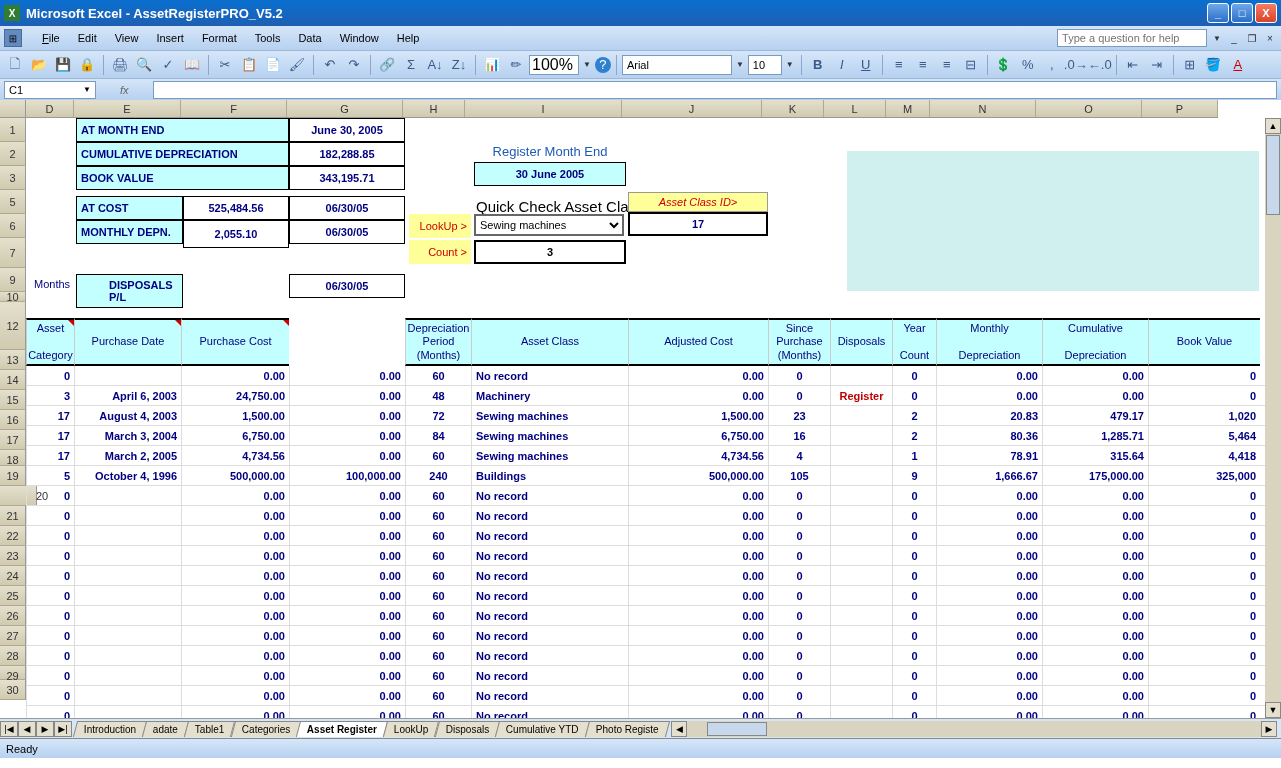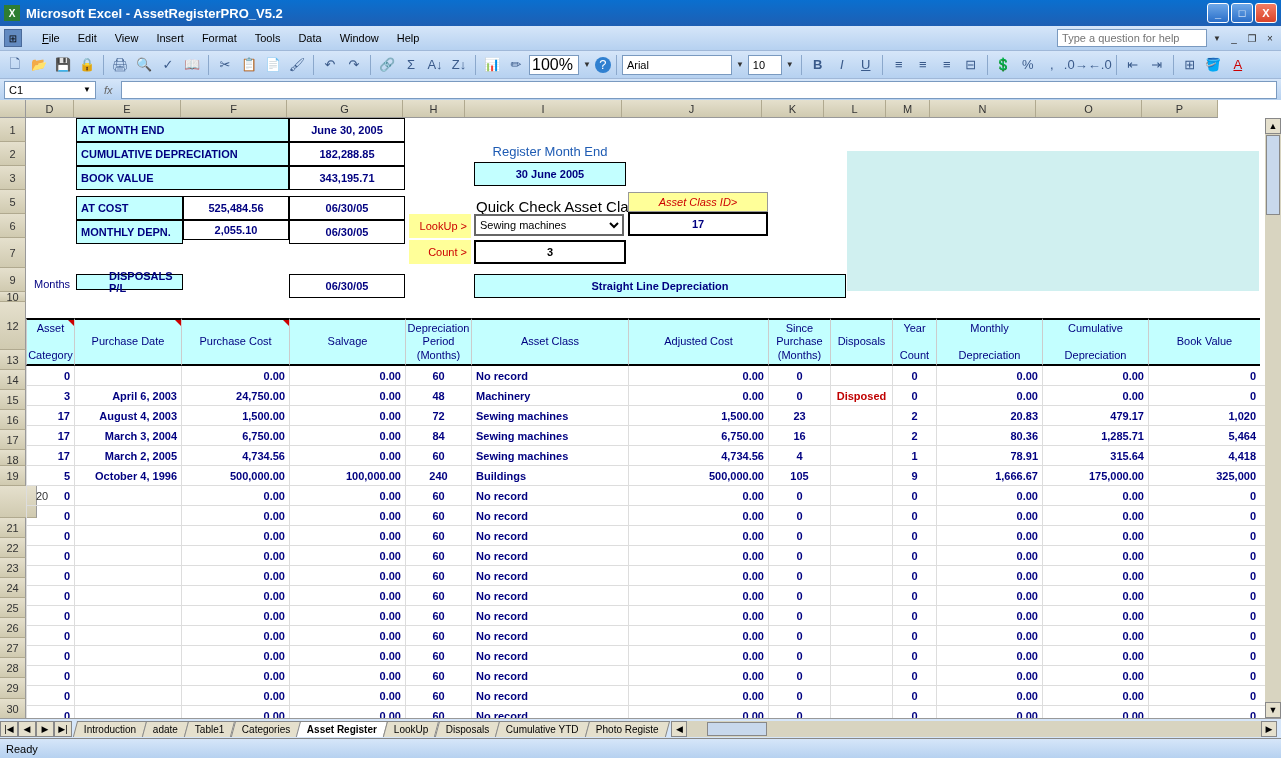--- a/index.html
+++ b/index.html
@@ -24,21 +24,21 @@
 .toolbar { background: linear-gradient(#d6e6f9,#b6d1f0); height: 28px; display: flex; align-items: center; padding: 0 4px; gap: 2px; border-top:1px solid #a0b8d8;}
 .tbtn{width:22px;height:22px;display:inline-flex;align-items:center;justify-content:center;font-size:13px;color:#3a5a8a;border-radius:3px;}
 .tsep{width:1px;height:20px;background:#8ba8cc;margin:0 3px;}
 .zoom-box{width:50px;height:20px;border:1px solid #7a9ac0;background:#fff;font-size:16px;padding:0 2px;}
 .font-box{width:110px;height:20px;border:1px solid #7a9ac0;background:#fff;font-size:11px;padding:0 4px;}
 .size-box{width:34px;height:20px;border:1px solid #7a9ac0;background:#fff;font-size:11px;padding:0 4px;}
 .dd-arrow{font-size:8px;color:#333;padding:0 2px;}
 
 .namebox-row{background:linear-gradient(#d6e6f9,#b6d1f0);height:22px;display:flex;align-items:center;border-top:1px solid #a0b8d8;}
 .namebox{width:92px;height:18px;border:1px solid #7a9ac0;background:#fff;margin-left:4px;padding:0 4px;display:flex;align-items:center;justify-content:space-between;}
-.fx{margin:0 8px;font-style:italic;color:#666;}
+.fx{margin:0 24px;font-style:italic;color:#666;}
 .formula-bar{flex:1;height:18px;background:#fff;border:1px solid #7a9ac0;margin-right:4px;}
 
 .grid-area{position:relative;height:618px;overflow:hidden;background:#fff;}
 .col-headers{display:flex;height:18px;background:linear-gradient(#e5e0cd,#d0cab0);border-bottom:1px solid #999;position:absolute;top:0;left:0;}
 .rowh-corner{width:26px;border-right:1px solid #999;background:linear-gradient(#e5e0cd,#d0cab0);}
 .colh{border-right:1px solid #b0a98f;text-align:center;font-size:11px;line-height:18px;color:#333;}
 .row-headers{position:absolute;top:18px;left:0;width:26px;}
 .rowh{height:20px;background:linear-gradient(#e5e0cd,#d0cab0);border-right:1px solid #999;border-bottom:1px solid #b0a98f;text-align:center;font-size:11px;line-height:20px;color:#333;}
 
 .sheet{position:absolute;top:18px;left:26px;right:16px;bottom:0;}
@@ -218,74 +218,72 @@
       <div class="rowh" style="height: 24px; line-height: 24px;">9</div>
       <div class="rowh" style="height: 10px; line-height: 10px;">10</div>
       <div class="rowh" style="height: 48px; line-height: 48px;">12</div>
       <div class="rowh" style="height: 20px; line-height: 20px;">13</div>
       <div class="rowh" style="height: 20px; line-height: 20px;">14</div>
       <div class="rowh" style="height: 20px; line-height: 20px;">15</div>
       <div class="rowh" style="height: 20px; line-height: 20px;">16</div>
       <div class="rowh" style="height: 20px; line-height: 20px;">17</div>
       <div class="rowh" style="height: 16px; line-height: 20px;">18</div>
       <div class="rowh" style="height: 20px; line-height: 20px;">19</div>
-      <div class="rowh" style="height: 32px; line-height: 20px; padding-left: 36px;">20</div>
+      <div class="rowh" style="height: 20px; line-height: 20px; padding-left: 36px;">20</div>
       <div class="rowh" style="height: 20px; line-height: 20px;">21</div>
       <div class="rowh" style="height: 20px; line-height: 20px;">22</div>
       <div class="rowh" style="height: 20px; line-height: 20px;">23</div>
       <div class="rowh" style="height: 20px; line-height: 20px;">24</div>
       <div class="rowh" style="height: 20px; line-height: 20px;">25</div>
       <div class="rowh" style="height: 20px; line-height: 20px;">26</div>
       <div class="rowh" style="height: 20px; line-height: 20px;">27</div>
       <div class="rowh" style="height: 20px; line-height: 20px;">28</div>
-      <div class="rowh" style="height: 21px; line-height: 20px;">29</div>
+      <div class="rowh" style="height: 14px; line-height: 20px;">29</div>
       <div class="rowh" style="height: 20px; line-height: 20px;">30</div>
     </div>
 
   <div class="sheet" id="sheet">
 
     <div class="paleblue" style="left:821px;top:33px;width:412px;height:140px;"></div>
 
     <div class="cell hdr-cell" style="left:50px;top:0;width:213px;height:24px;">AT MONTH END</div>
     <div class="cell val-cell" style="left:263px;top:0;width:116px;height:24px;">June 30, 2005</div>
     <div class="cell hdr-cell" style="left:50px;top:24px;width:213px;height:24px;">CUMULATIVE DEPRECIATION</div>
     <div class="cell val-cell" style="left:263px;top:24px;width:116px;height:24px;">182,288.85</div>
     <div class="cell hdr-cell" style="left:50px;top:48px;width:213px;height:24px;">BOOK VALUE</div>
     <div class="cell val-cell" style="left:263px;top:48px;width:116px;height:24px;">343,195.71</div>
 
     <div class="cell hdr-cell" style="left:50px;top:78px;width:107px;height:24px;">AT COST</div>
     <div class="cell val-cell" style="left:157px;top:78px;width:106px;height:24px;">525,484.56</div>
     <div class="cell val-cell" style="left:263px;top:78px;width:116px;height:24px;">06/30/05</div>
     <div class="cell hdr-cell" style="left:50px;top:102px;width:107px;height:24px;">MONTHLY DEPN.</div>
-    <div class="cell val-cell" style="left:157px;top:102px;width:106px;height:20px;">2,055.10</div>
+    <div class="cell val-cell" style="left:157px;top:102px;width:106px;height:28px;">2,055.10</div>
     <div class="cell val-cell" style="left:263px;top:102px;width:116px;height:24px;">06/30/05</div>
 
     <div style="position:absolute;left:8px;top:160px;color:#000080;font-size:11px;">Months</div>
-    <div class="cell hdr-cell" style="left:50px;top:156px;width:107px;height:16px;padding-left:32px;">DISPOSALS P/L</div>
+    <div class="cell hdr-cell" style="left:50px;top:156px;width:107px;height:34px;padding-left:32px;">DISPOSALS P/L</div>
     <div class="cell val-cell red" style="left:157px;top:156px;width:106px;height:24px;">-15,578.13</div>
     <div class="cell val-cell" style="left:263px;top:156px;width:116px;height:24px;">06/30/05</div>
 
     <div class="reg-title" style="position:absolute;left:448px;top:26px;width:152px;text-align:center;">Register Month End</div>
     <div class="cell hdr-cell" style="left:448px;top:44px;width:152px;height:24px;justify-content:center;">30 June 2005</div>
 
     <div style="position:absolute;left:450px;top:80px;font-size:15px;">Quick Check Asset Class IDs</div>
     <div class="cell yellow" style="left:602px;top:74px;width:140px;height:20px;justify-content:center;color:#c00;font-style:italic;border:1px solid #999;">Asset Class ID&gt;</div>
     <div class="cell yellow" style="left:383px;top:96px;width:62px;height:24px;justify-content:flex-end;color:#c00;border:none;font-size:11px;">LookUp &gt;</div>
     <select class="combo" style="position:absolute;left:448px;top:96px;"><option>Sewing machines</option></select>
     <div class="cell val-cell" style="left:602px;top:94px;width:140px;height:24px;border:2px solid #000;">17</div>
     <div class="cell yellow" style="left:383px;top:122px;width:62px;height:24px;justify-content:flex-end;color:#c00;border:none;font-size:11px;">Count &gt;</div>
     <div class="cell val-cell" style="left:448px;top:122px;width:152px;height:24px;border:2px solid #000;color:#000;">3</div>
 
-    <div class="cell hdr-cell" style="left:448px;top:156px;width:372px;height:24px;justify-content:center;">Straight Line Depreciation</div>
 
     <div class="data-headers" id="dheaders">
         <div class="dh" style="left: 0px; width: 48px; height: 48px;">Asset<br><br>Category<div class="tri"></div></div>
         <div class="dh" style="left: 155px; width: 108px; height: 48px;">Purchase Cost<div class="tri"></div></div>
         <div class="dh" style="left: 48px; width: 107px; height: 48px;">Purchase Date<div class="tri"></div></div>
-        <div class="dh" style="left: 263px; width: 116px; height: 48px;">Salvage</div>
         <div class="dh" style="left: 379px; width: 66px; height: 48px;">Depreciation<br>Period<br>(Months)</div>
         <div class="dh" style="left: 445px; width: 157px; height: 48px;">Asset Class</div>
         <div class="dh" style="left: 602px; width: 140px; height: 48px;">Adjusted Cost</div>
         <div class="dh" style="left: 742px; width: 62px; height: 48px;">Since<br>Purchase<br>(Months)</div>
         <div class="dh" style="left: 804px; width: 62px; height: 48px;">Disposals</div>
         <div class="dh" style="left: 866px; width: 44px; height: 48px;">Year<br><br>Count</div>
         <div class="dh" style="left: 910px; width: 106px; height: 48px;">Monthly<br><br>Depreciation</div>
         <div class="dh" style="left: 1016px; width: 106px; height: 48px;">Cumulative<br><br>Depreciation</div>
         <div class="dh" style="left: 1122px; width: 112px; height: 48px;">Book Value</div>
       </div>
@@ -307,21 +305,21 @@
         </div>
         <div class="drow">
           <div class="dc r" style="left: 0px; width: 48px;">3</div>
           <div class="dc r" style="left: 48px; width: 107px;">April 6, 2003</div>
           <div class="dc r" style="left: 155px; width: 108px;">24,750.00</div>
           <div class="dc r" style="left: 263px; width: 116px;">0.00</div>
           <div class="dc c" style="left: 379px; width: 66px;">48</div>
           <div class="dc l" style="left: 445px; width: 157px;">Machinery</div>
           <div class="dc r" style="left: 602px; width: 140px;">0.00</div>
           <div class="dc c" style="left: 742px; width: 62px;">0</div>
-          <div class="dc c disposed" style="left: 804px; width: 62px;">Disposed</div>
+          <div class="dc c disposed" style="left: 804px; width: 62px;">Register</div>
           <div class="dc c" style="left: 866px; width: 44px;">0</div>
           <div class="dc r" style="left: 910px; width: 106px;">0.00</div>
           <div class="dc r" style="left: 1016px; width: 106px;">0.00</div>
           <div class="dc r" style="left: 1122px; width: 112px;">0</div>
         </div>
         <div class="drow">
           <div class="dc r" style="left: 0px; width: 48px;">17</div>
           <div class="dc r" style="left: 48px; width: 107px;">August 4, 2003</div>
           <div class="dc r" style="left: 155px; width: 108px;">1,500.00</div>
           <div class="dc r" style="left: 263px; width: 116px;">0.00</div>

